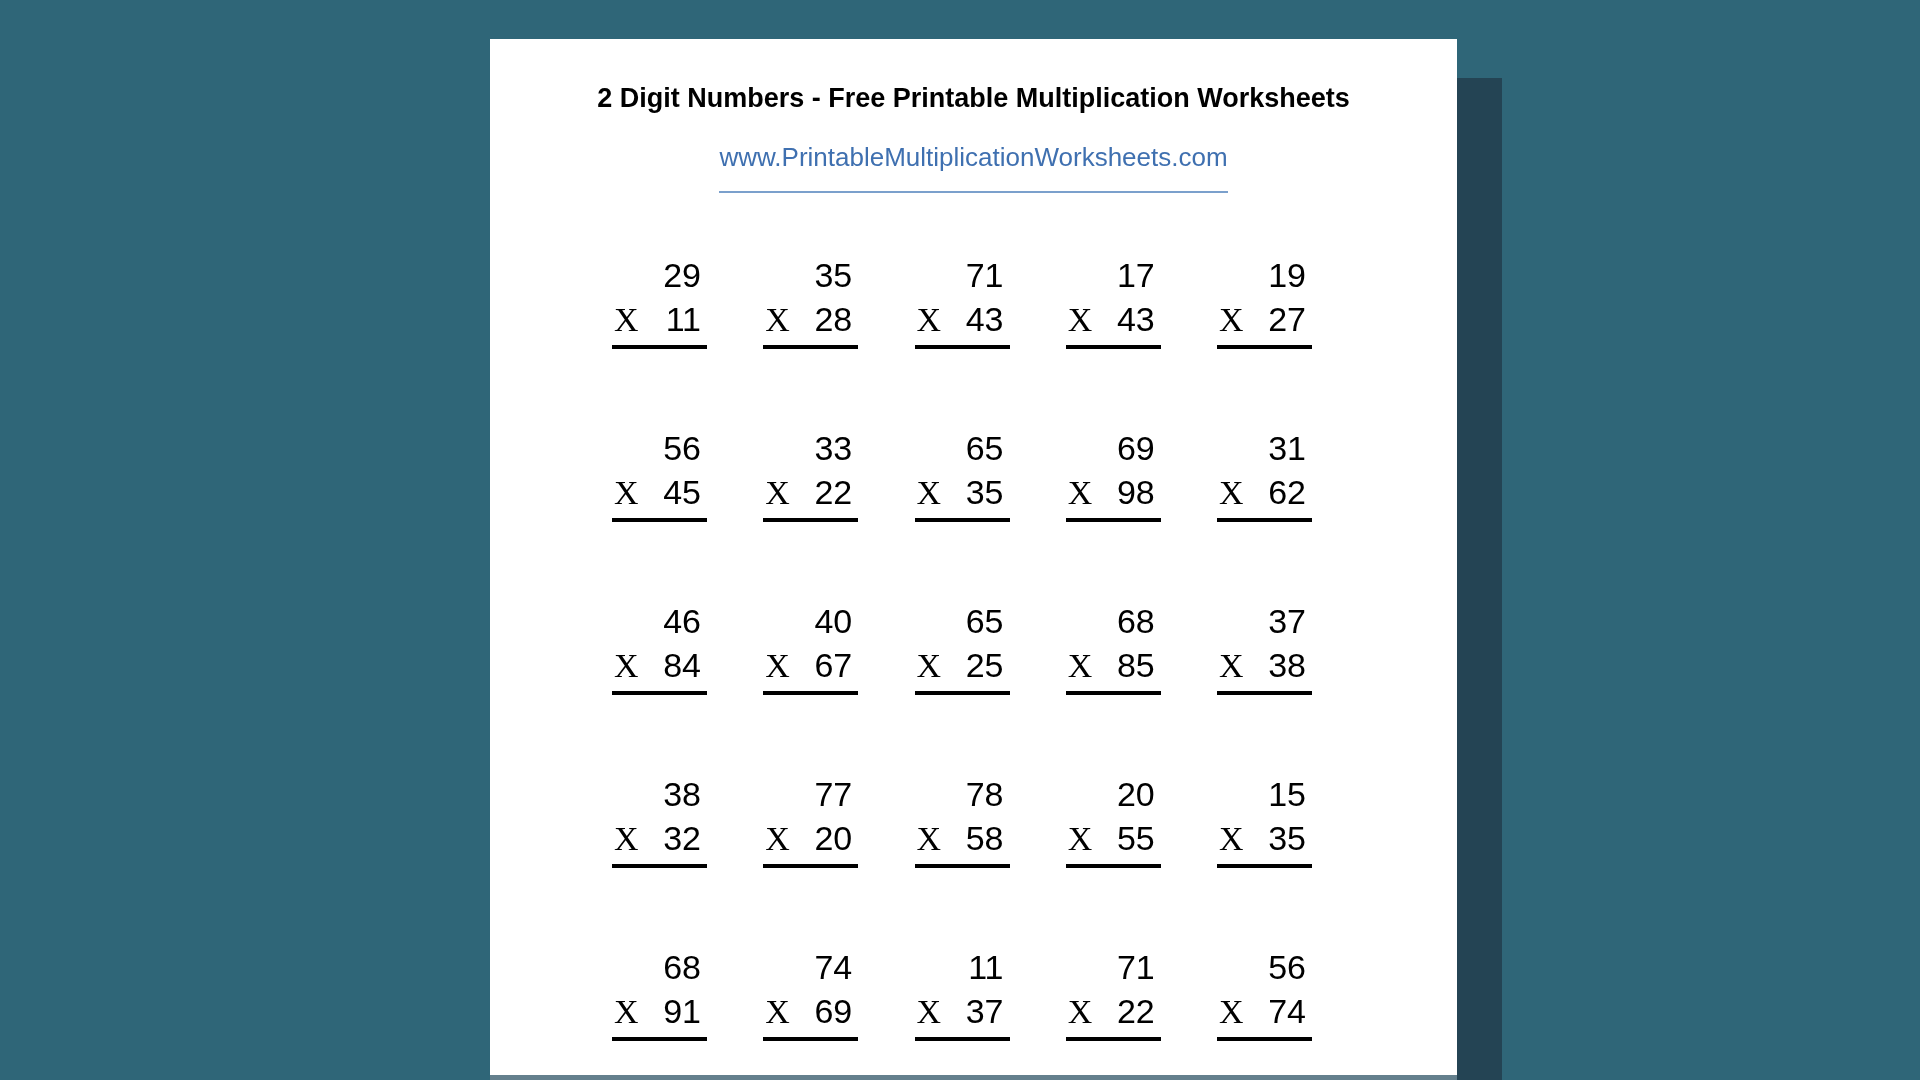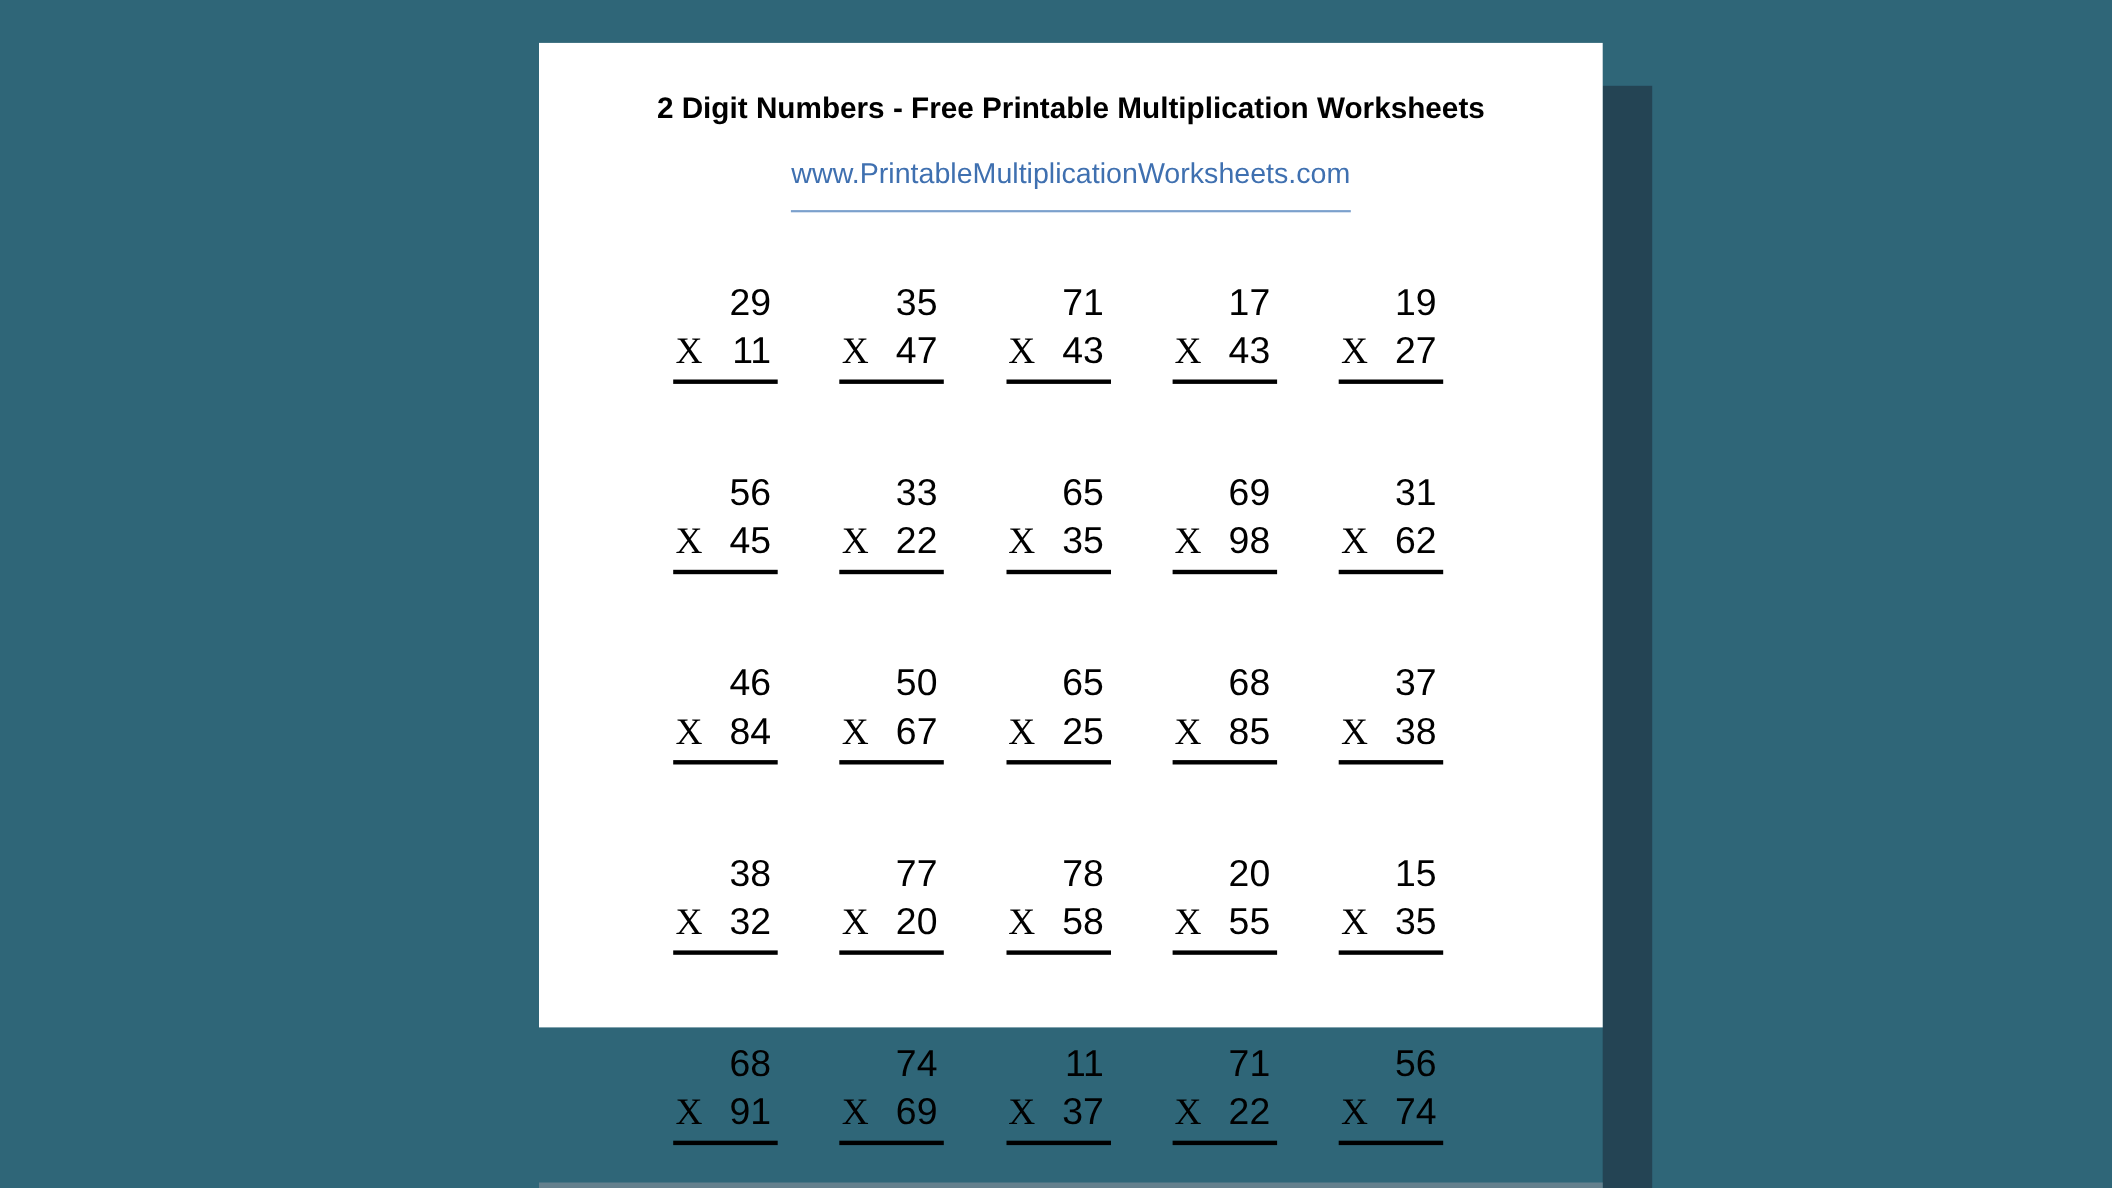--- a/index.html
+++ b/index.html
@@ -20,21 +20,21 @@
     top: 78px;
     width: 45px;
     height: 1002px;
     background: var(--page-shadow, #244454);
   }
   .page {
     position: absolute;
     left: 490px;
     top: 39px;
     width: 967px;
-    height: 895px;
+    height: 1041px;
     background: var(--page, #ffffff);
   }
   .bottom-edge {
     position: absolute;
     left: 490px;
     top: 1075px;
     width: 967px;
     height: 5px;
     background: var(--bottom-edge, #64808d);
   }
@@ -106,21 +106,21 @@
     <div class="top-number">29</div>
     <div class="bottom-row">
       <span class="operator">X</span>
       <span class="bottom-number">11</span>
     </div>
   </div>
         <div class="problem">
     <div class="top-number">35</div>
     <div class="bottom-row">
       <span class="operator">X</span>
-      <span class="bottom-number">47</span>
+      <span class="bottom-number">28</span>
     </div>
   </div>
         <div class="problem">
     <div class="top-number">71</div>
     <div class="bottom-row">
       <span class="operator">X</span>
       <span class="bottom-number">43</span>
     </div>
   </div>
         <div class="problem">
@@ -177,21 +177,21 @@
       </div>
       <div class="problem-row">
         <div class="problem">
     <div class="top-number">46</div>
     <div class="bottom-row">
       <span class="operator">X</span>
       <span class="bottom-number">84</span>
     </div>
   </div>
         <div class="problem">
-    <div class="top-number">50</div>
+    <div class="top-number">40</div>
     <div class="bottom-row">
       <span class="operator">X</span>
       <span class="bottom-number">67</span>
     </div>
   </div>
         <div class="problem">
     <div class="top-number">65</div>
     <div class="bottom-row">
       <span class="operator">X</span>
       <span class="bottom-number">25</span>

